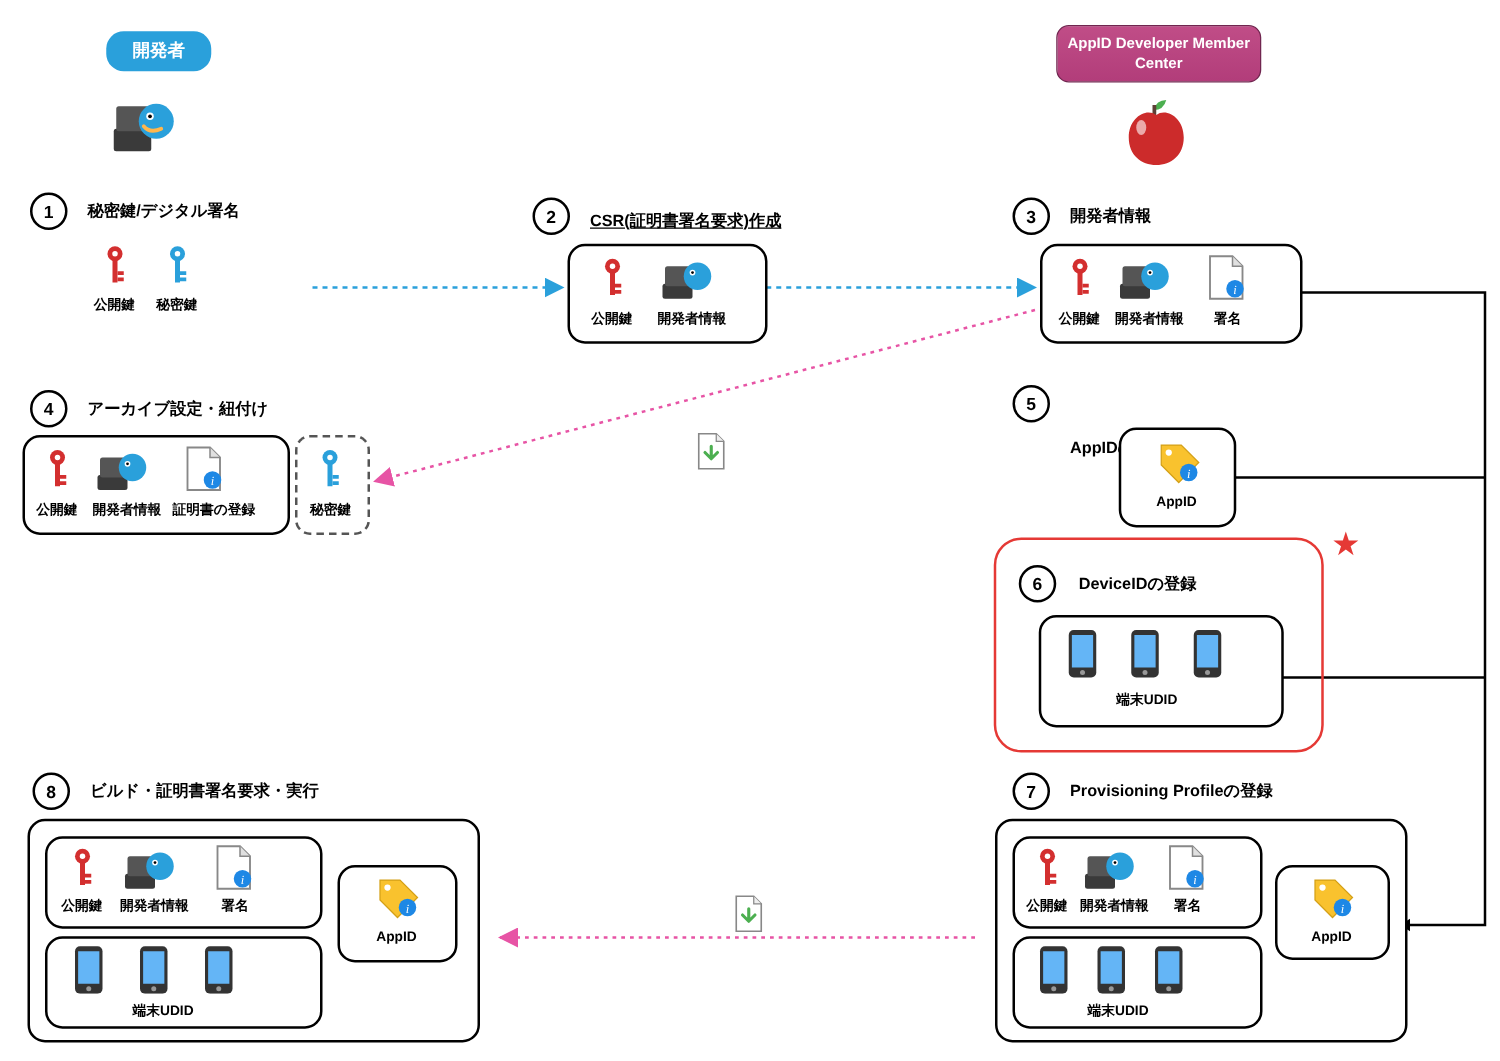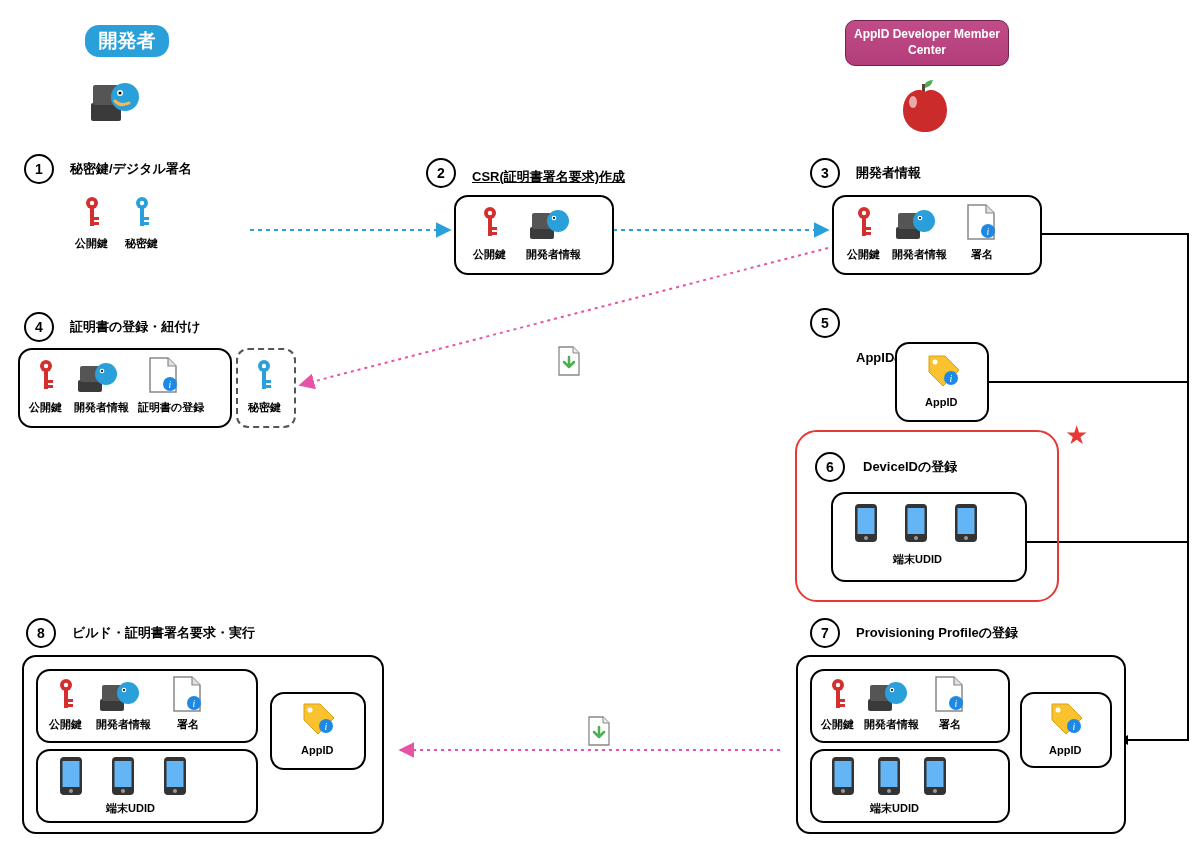--- a/index.html
+++ b/index.html
@@ -1,18 +1,18 @@
 <!DOCTYPE html>
 <html><head>
 <meta charset="utf-8">
 <style>
   html, body { margin: 0; padding: 0; }
   body { width: 1200px; height: 849px; position: relative; font-family: "Hiragino Sans", "Meiryo", sans-serif; background: #fff; }
   .abs { position: absolute; }
-  .badge { color: #fff; text-align: center; font-size: 19px; font-weight: bold; display: flex; align-items: center; justify-content: center; }
+  .badge { color: #fff; text-align: center; font-size: 14px; font-weight: bold; display: flex; align-items: center; justify-content: center; }
   .dev-badge { background: #2aa0db; border-radius: 14px; width: 84px; height: 32px; }
   .adc-badge { background: linear-gradient(#c04d87,#b23d7a); border: 1px solid #70254f; border-radius: 10px; width: 150px; height: 44px; font-size: 12px; line-height: 1.3; padding: 0 6px; }
   .circnum { width: 26px; height: 26px; border: 2px solid #000; border-radius: 50%; display: flex; align-items: center; justify-content: center; font-weight: bold; font-size: 14px; background: #fff; }
   .steptitle { font-size: 13px; font-weight: bold; white-space: nowrap; }
   .box { border: 2px solid #000; border-radius: 14px; background: #fff; }
   .dashbox { border: 2px dashed #555; border-radius: 12px; background: #fff; }
   .highlightbox { border: 2.5px solid #e53935; border-radius: 22px; }
   .lbl { font-size: 11px; font-weight: bold; text-align: center; white-space: nowrap; }
   svg.connector { position: absolute; pointer-events: none; top: 0; left: 0; }
   .star { color: #e53935; font-size: 26px; }
@@ -168,21 +168,21 @@
   <div class="abs lbl" style="left:137px; top:50px;">署名</div>
 </div>
 
 <div class="abs" style="left:555px; top:345px;"><svg width="28" height="32">
       <use href="#ic-download"></use>
     </svg></div>
 
 <div class="abs circnum" style="left:24px; top:312px;">
     <span>4</span>
   </div>
-<div class="abs steptitle" style="left:70px; top:318px;">証明書の登録・紐付け</div>
+<div class="abs steptitle" style="left:70px; top:318px;">アーカイブ設定・紐付け</div>
 <div class="abs box" style="left:18px; top:348px; width:210px; height:76px;">
   <div class="abs" style="left:14px; top:8px;"><svg width="28" height="36">
         <use href="#ic-key-red"></use>
       </svg></div>
   <div class="abs lbl" style="left:9px; top:50px;">公開鍵</div>
   <div class="abs" style="left:54px; top:8px;"><svg width="48" height="38">
         <use href="#ic-dev"></use>
       </svg></div>
   <div class="abs lbl" style="left:54px; top:50px;">開発者情報</div>
   <div class="abs" style="left:126px; top:6px;"><svg width="36" height="40">

